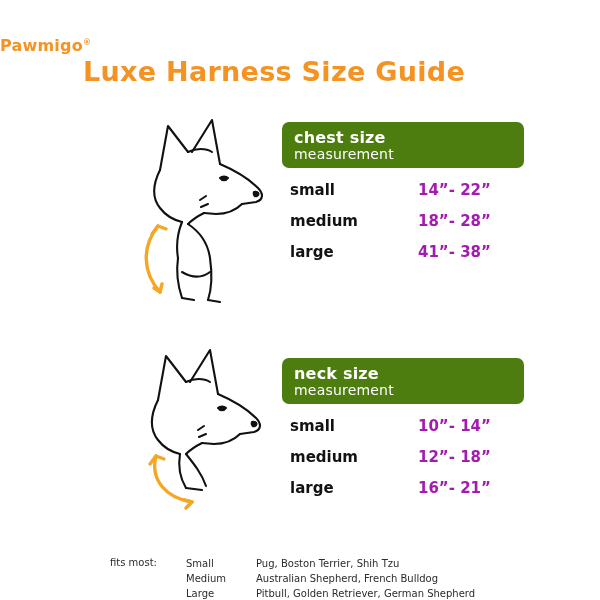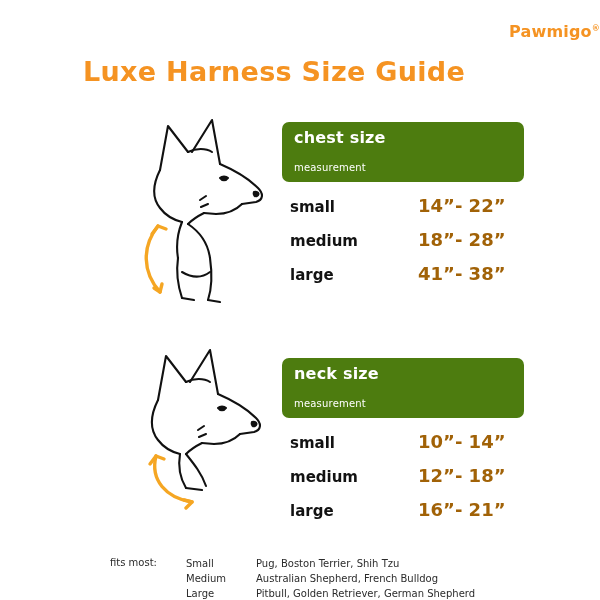--- a/index.html
+++ b/index.html
@@ -18,24 +18,24 @@
 
   .page {
     position: relative;
     width: 600px;
     height: 600px;
   }
 
   
   .brand {
     position: absolute;
-    top: 22px;
+    top: 36px;
     left: 0;
     width: 600px;
-    text-align: right;
+    text-align: left;
     font-family: "DejaVu Sans", sans-serif;
     font-weight: bold;
     font-size: 16px;
     color: #F59322;
     letter-spacing: 0.2px;
   }
   .brand .tm {
     font-size: 8px;
     vertical-align: super;
   }
@@ -70,42 +70,42 @@
     box-sizing: border-box;
     width: 242px;
   }
   .table-header .h-title {
     font-weight: bold;
     font-size: 16px;
     line-height: 18px;
     letter-spacing: 0.2px;
   }
   .table-header .h-sub {
-    font-size: 10px;
+    font-size: 14px;
     line-height: 12px;
-    margin-top: 15px;
+    margin-top: 1px;
     letter-spacing: 0.2px;
   }
 
   .row {
     display: flex;
     align-items: baseline;
     margin-top: 13px;
     padding-left: 8px;
   }
   .row .label {
     width: 128px;
     font-weight: bold;
     font-size: 15px;
     color: #121212;
   }
   .row .value {
     font-weight: bold;
-    font-size: 18px;
-    color: #a16207;
+    font-size: 15px;
+    color: #a21caf;
     white-space: nowrap;
   }
 
   
   .fits {
     position: absolute;
     left: 110px;
     top: 524px;
     font-size: 10px;
     color: #2b2b2b;

